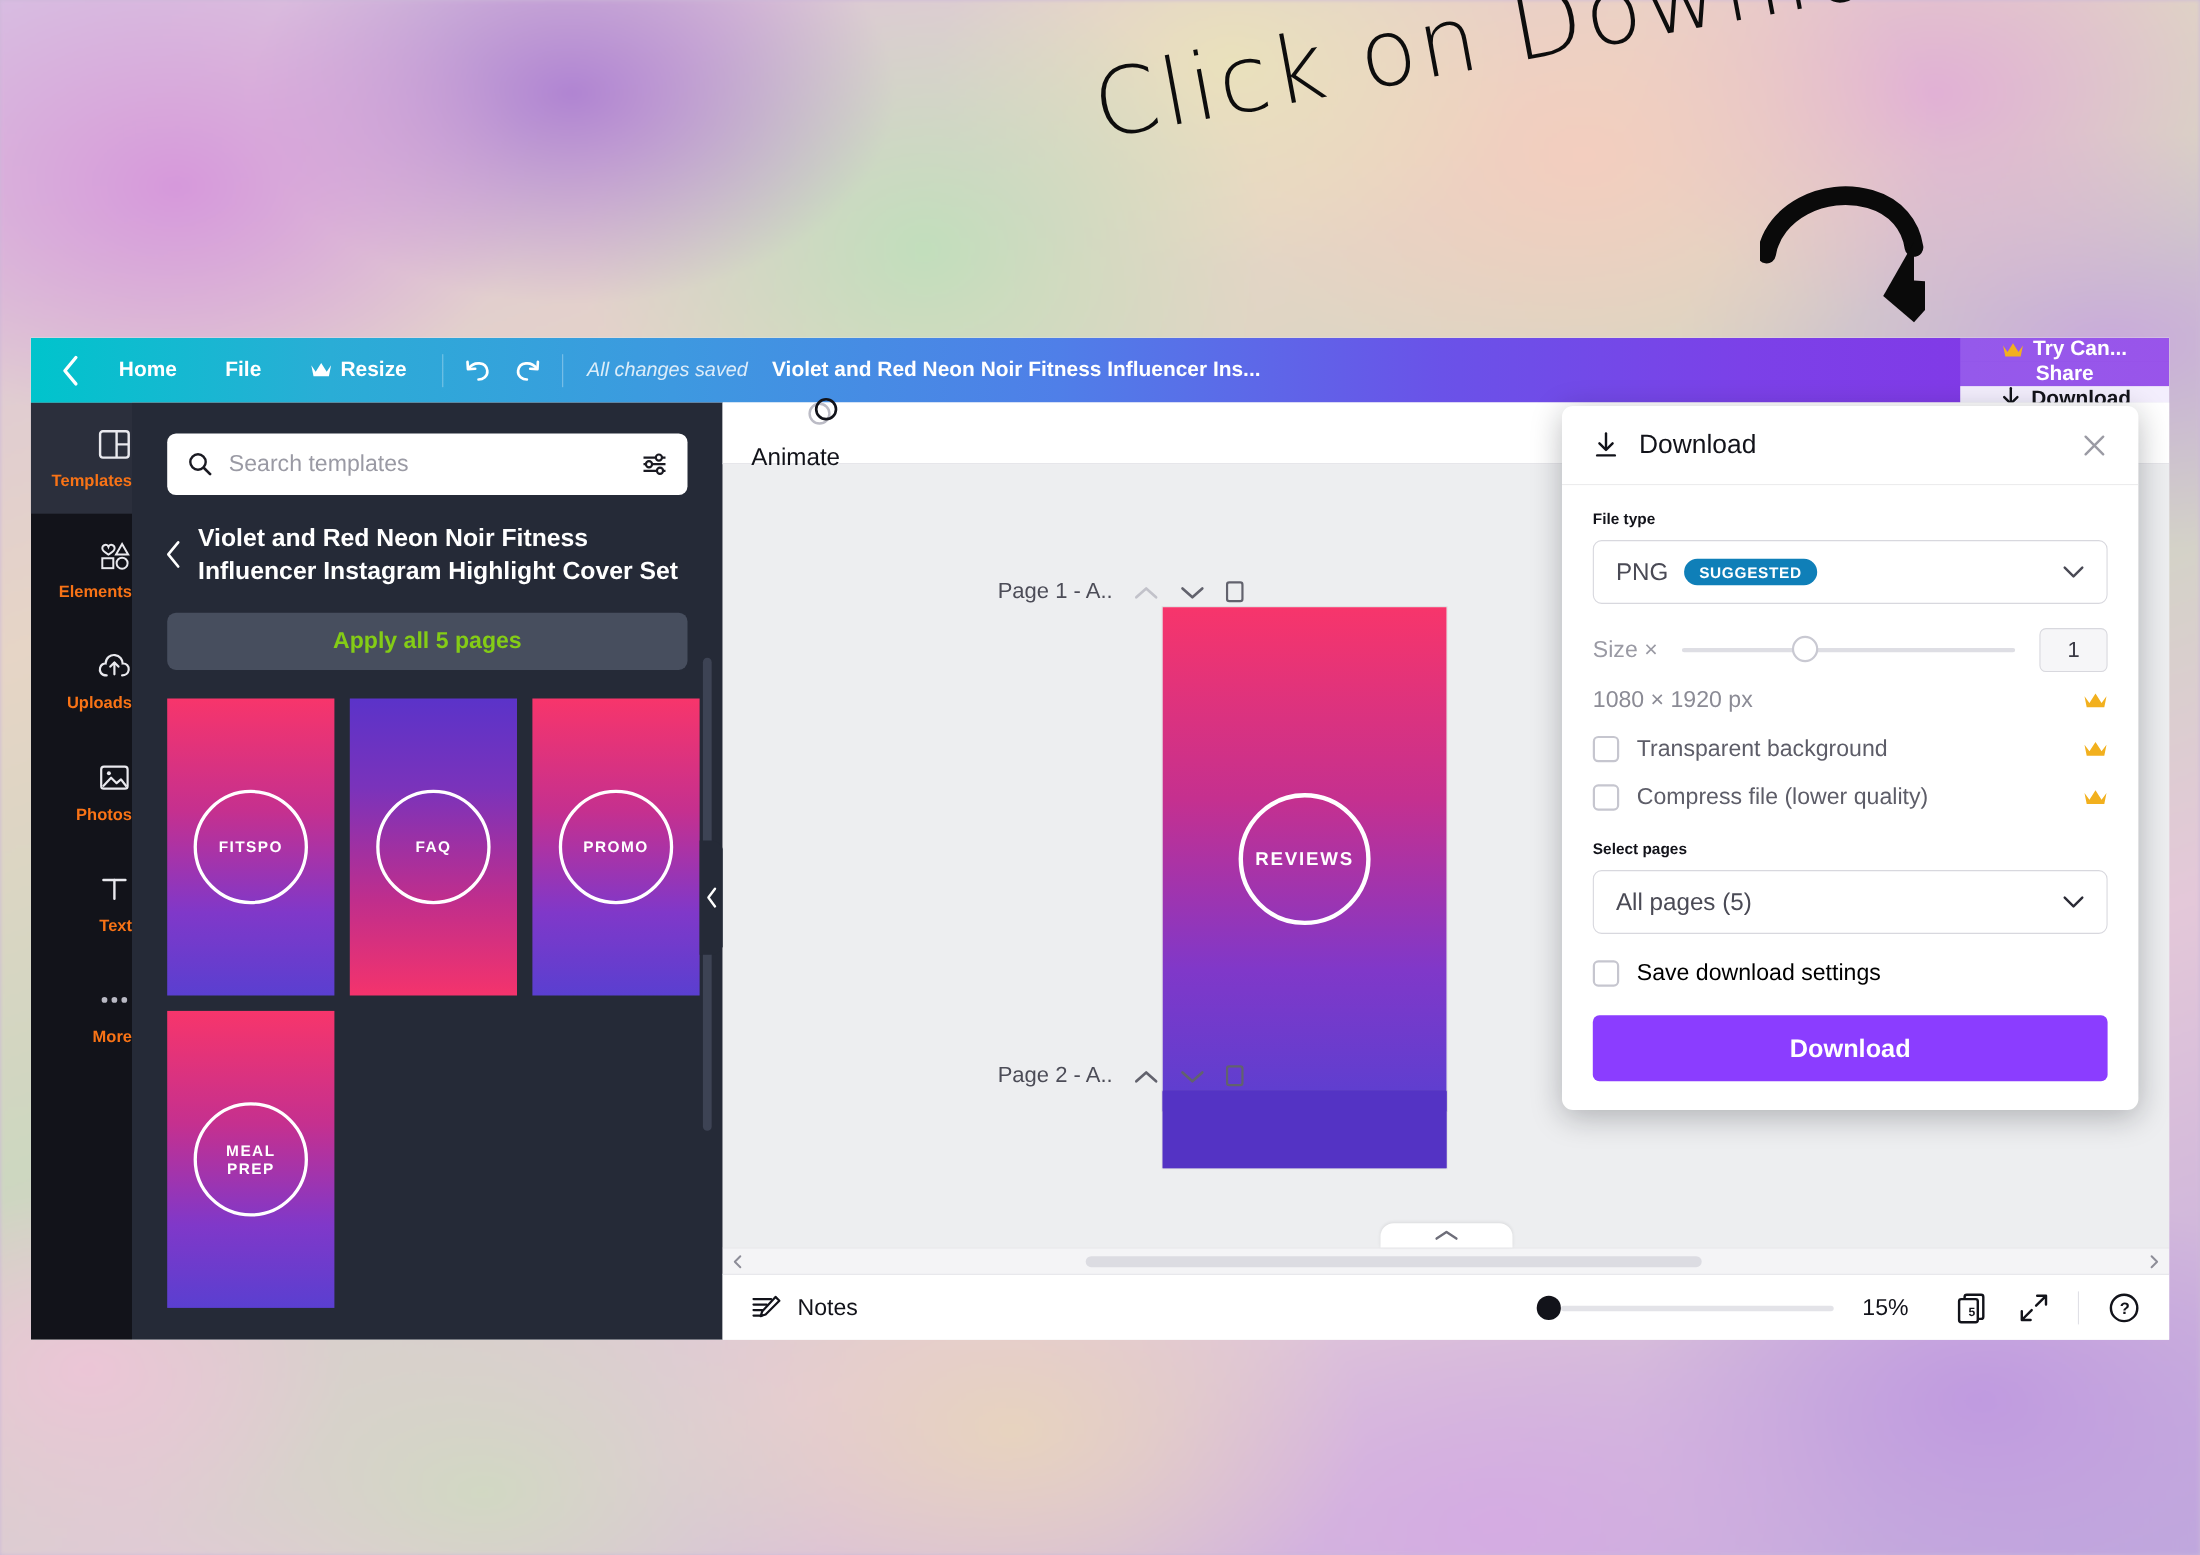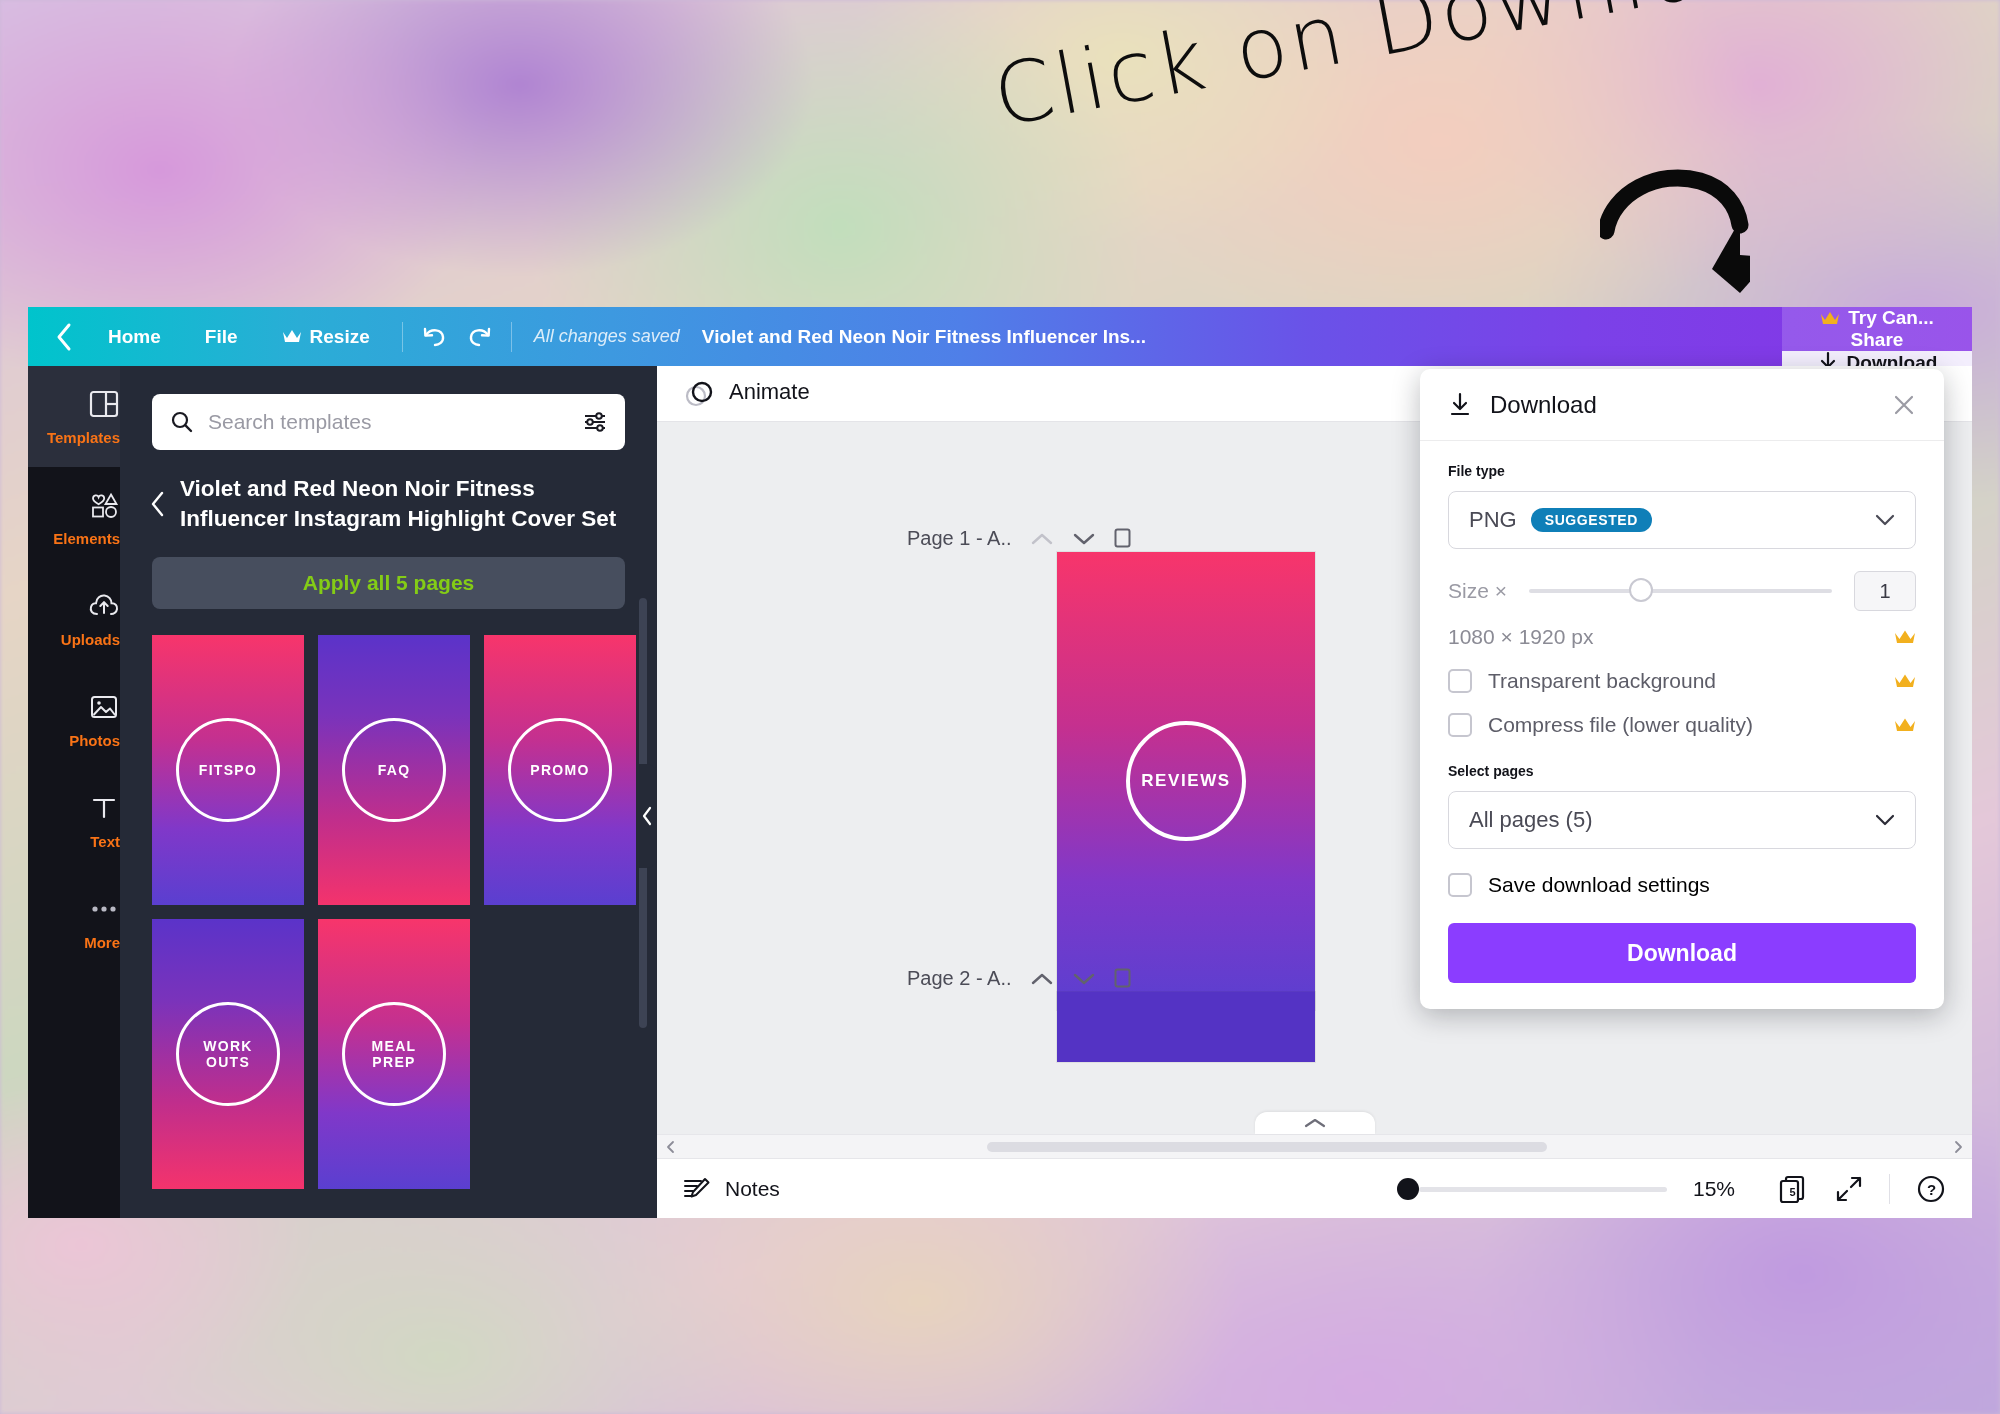--- a/index.html
+++ b/index.html
@@ -158,22 +158,22 @@
     display: flex; align-items: center; justify-content: center;
     color: #fff; font-size: 18px; cursor: pointer; z-index: 5;
   }
 
   
   #editor { flex: 1; display: flex; flex-direction: column; background: #edeef0; position: relative; }
   #editor-toolbar {
     height: 56px; background: #fff; display: flex; align-items: center;
     padding-left: 26px; gap: 14px; border-bottom: 1px solid #e4e4e8;
   }
-  #animate-btn { display: flex; align-items: flex-start; gap: 14px; cursor: pointer;
-                 font-size: 22px; color: #12131a; }
+  #animate-btn { display: flex; align-items: flex-end; gap: 14px; cursor: pointer;
+                 font-size: 22px; color: #12131a; flex-direction: column; }
   #canvas-area { flex: 1; position: relative; overflow: hidden; }
   .page-head {
     position: absolute; display: flex; align-items: center; gap: 18px;
     color: #4c4c57; font-size: 20px;
   }
   .ph-ic { font-size: 22px; cursor: pointer; color: #62626d; }
   .ph-ic.dim { color: #c2c2ca; }
   .page-doc {
     position: absolute; width: 258px; background: #fff;
     box-shadow: 0 0 0 1px rgba(0,0,0,.06);
@@ -455,23 +455,20 @@
 
       <div id="thumb-grid">
         <div class="thumb g-pv">
           <div class="badge">FITSPO</div>
         </div>
         <div class="thumb g-vp">
           <div class="badge">FAQ</div>
         </div>
         <div class="thumb g-pv">
           <div class="badge">PROMO</div>
-        </div>
-        <div class="thumb g-vp">
-          <div class="badge">WORK<br>OUTS</div>
         </div>
         <div class="thumb g-pv">
           <div class="badge">MEAL<br>PREP</div>
         </div>
       </div>
 
       <div id="panel-scroll"></div>
       <div id="panel-collapse">
         <svg width="12" height="20" viewBox="0 0 12 20">
             <path d="M9 2 L3 10 L9 18" stroke="#fff" stroke-width="2.2" fill="none" stroke-linecap="round" stroke-linejoin="round"></path>

